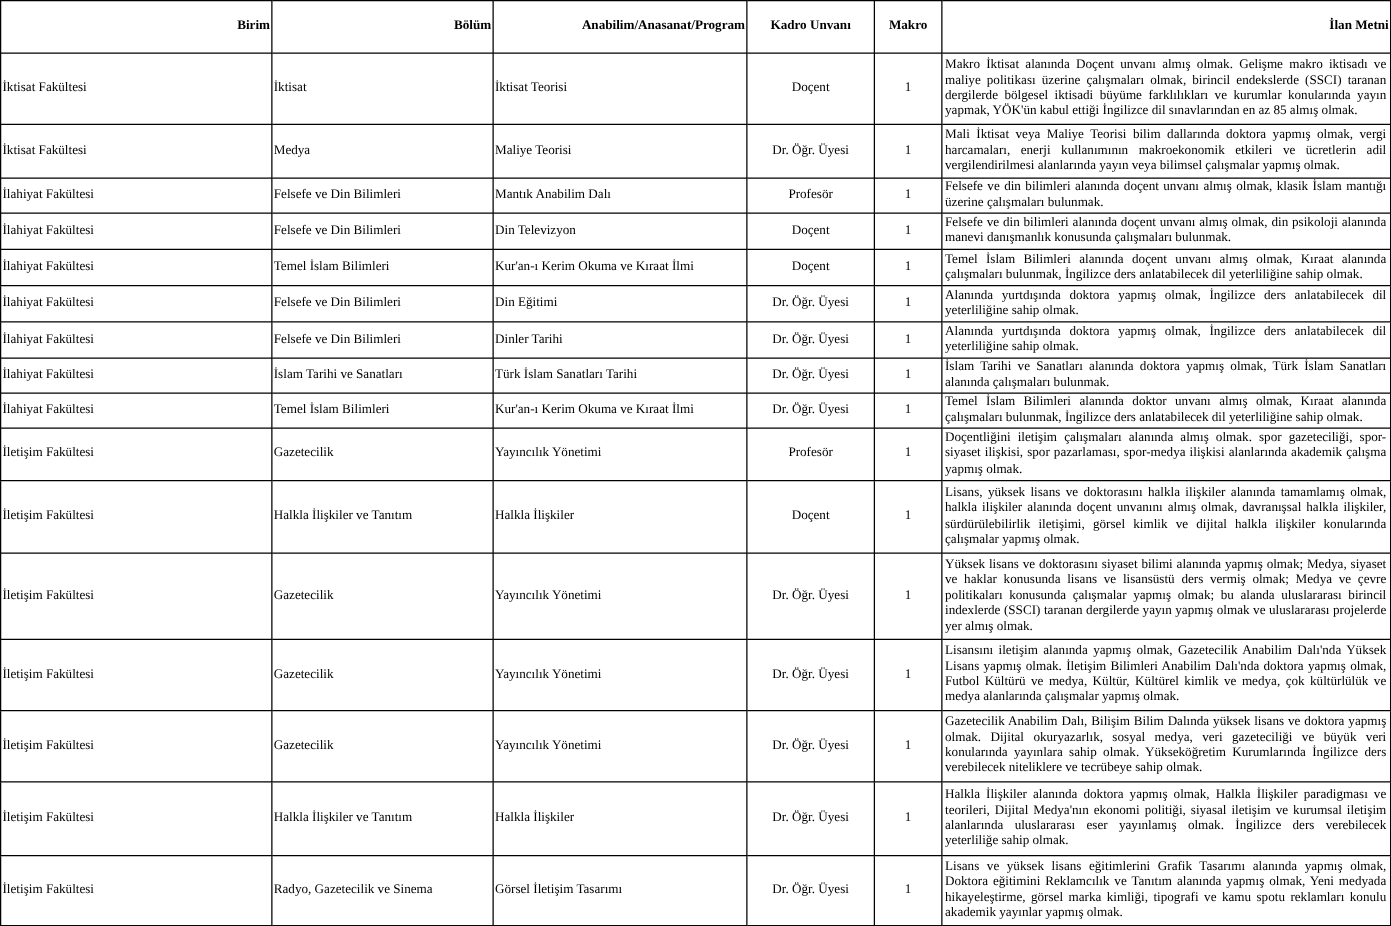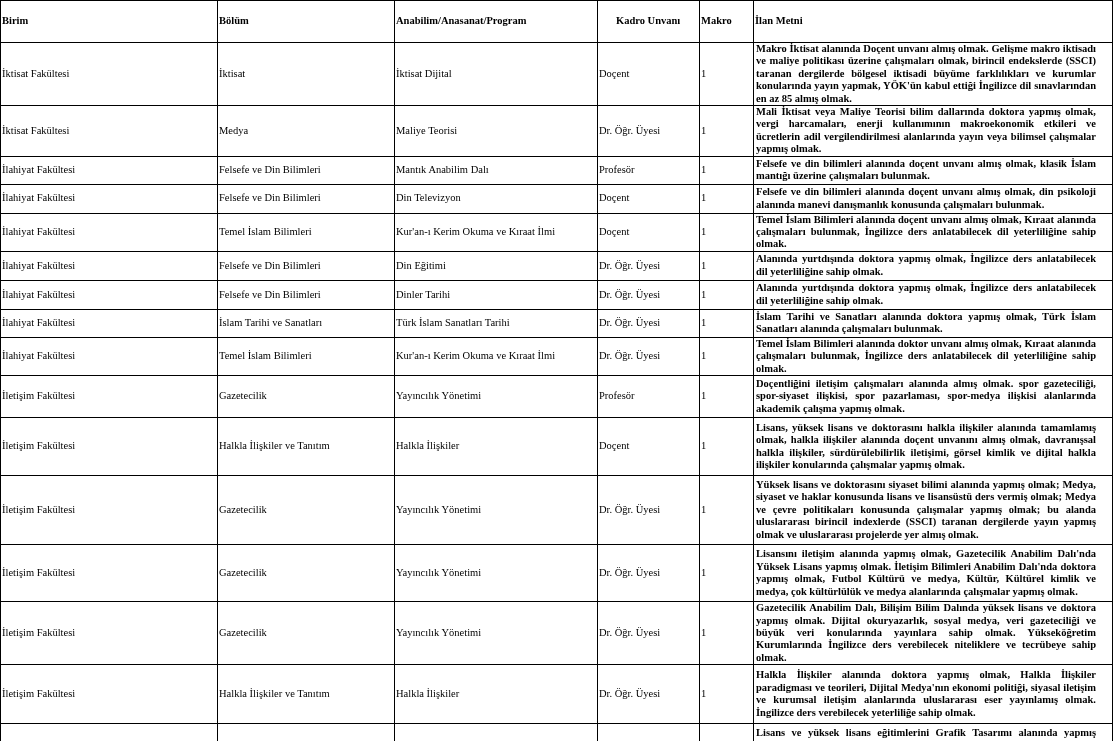--- a/index.html
+++ b/index.html
@@ -1,21 +1,21 @@
 <!DOCTYPE html>
 <html><head>
 <meta charset="utf-8">
 <style>
   html, body { margin:0; padding:0; background:#ffffff; }
   body { width:1113px; height:741px; overflow:hidden; font-family:"Liberation Serif","DejaVu Serif",serif; color:#000; }
   table { border-collapse:collapse; table-layout:fixed; width:1112px; }
   td, th { border:1px solid #000; font-size:10.5px; line-height:12.4px; padding:0 1px 0 1px; vertical-align:middle; }
-  th { font-weight:bold; text-align:left; }
-  th.center, td.center { text-align:left; }
-  td.text { text-align:justify; text-align-last:left; padding-left:2px; padding-right:16px;font-weight:bold; }
+  th { font-weight:bold; text-align:right; }
+  th.center, td.center { text-align:center; }
+  td.text { text-align:justify; text-align-last:left; padding-left:2px; padding-right:3px; }
   td.plain { padding-left:1px;margin-top:27px; }
   col.c1 { width:217px; } col.c2 { width:177px; } col.c3 { width:203px; }
   col.c4 { width:102px; } col.c5 { width:54px; } col.c6 { width:359px; }
 </style>
 </head>
 <body>
 
 <table>
   <colgroup>
     <col class="c1">
@@ -32,21 +32,21 @@
       <th>Anabilim/Anasanat/Program</th>
       <th class="center" style="padding:0 18px;">Kadro Unvanı</th>
       <th class="center">Makro</th>
       <th>İlan Metni</th>
     </tr>
   </thead>
   <tbody id="rows">
       <tr style="height: 57px;">
         <td class="plain">İktisat Fakültesi</td>
         <td class="plain">İktisat</td>
-        <td class="plain">İktisat Dijital</td>
+        <td class="plain">İktisat Teorisi</td>
         <td class="center">Doçent</td>
         <td class="center">1</td>
         <td class="text">Makro İktisat alanında Doçent unvanı almış olmak. Gelişme makro iktisadı ve maliye politikası üzerine çalışmaları olmak, birincil endekslerde (SSCI) taranan dergilerde bölgesel iktisadi büyüme farklılıkları ve kurumlar konularında yayın yapmak, YÖK'ün kabul ettiği İngilizce dil sınavlarından en az 85 almış olmak.</td>
       </tr>
       <tr style="height: 43px;">
         <td class="plain">İktisat Fakültesi</td>
         <td class="plain">Medya</td>
         <td class="plain">Maliye Teorisi</td>
         <td class="center">Dr. Öğr. Üyesi</td>
         <td class="center">1</td>

